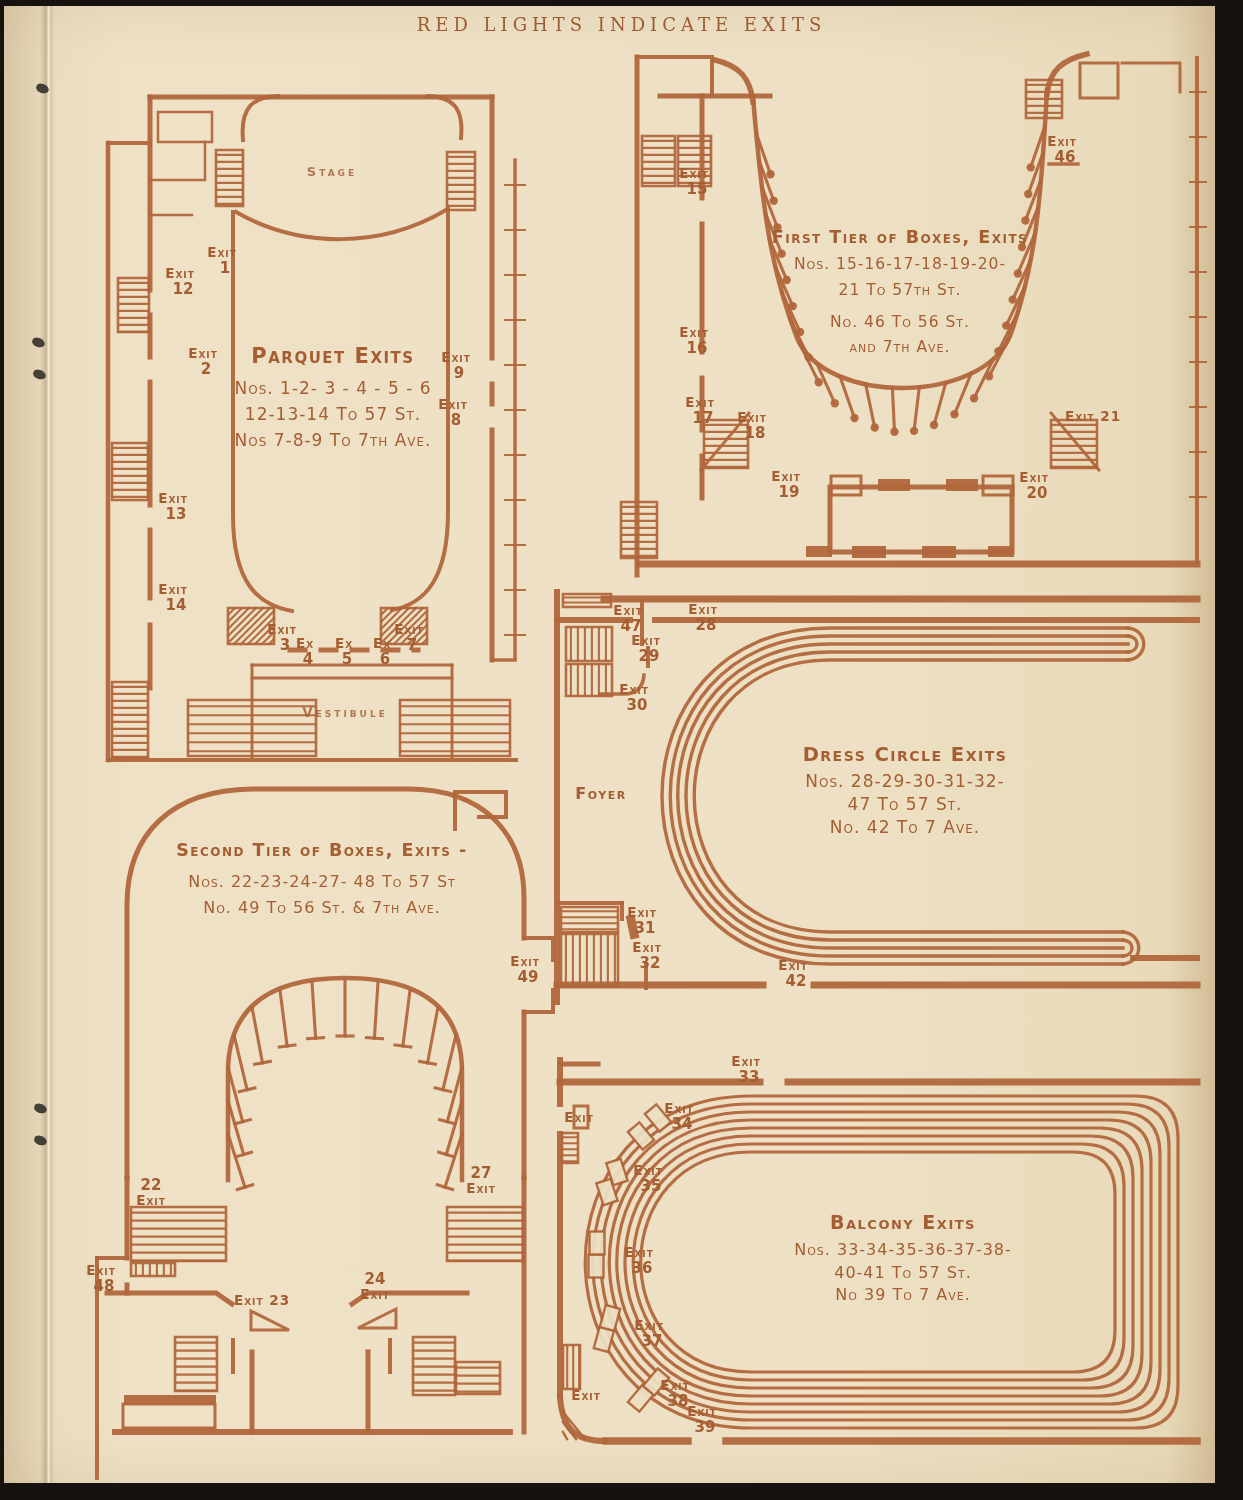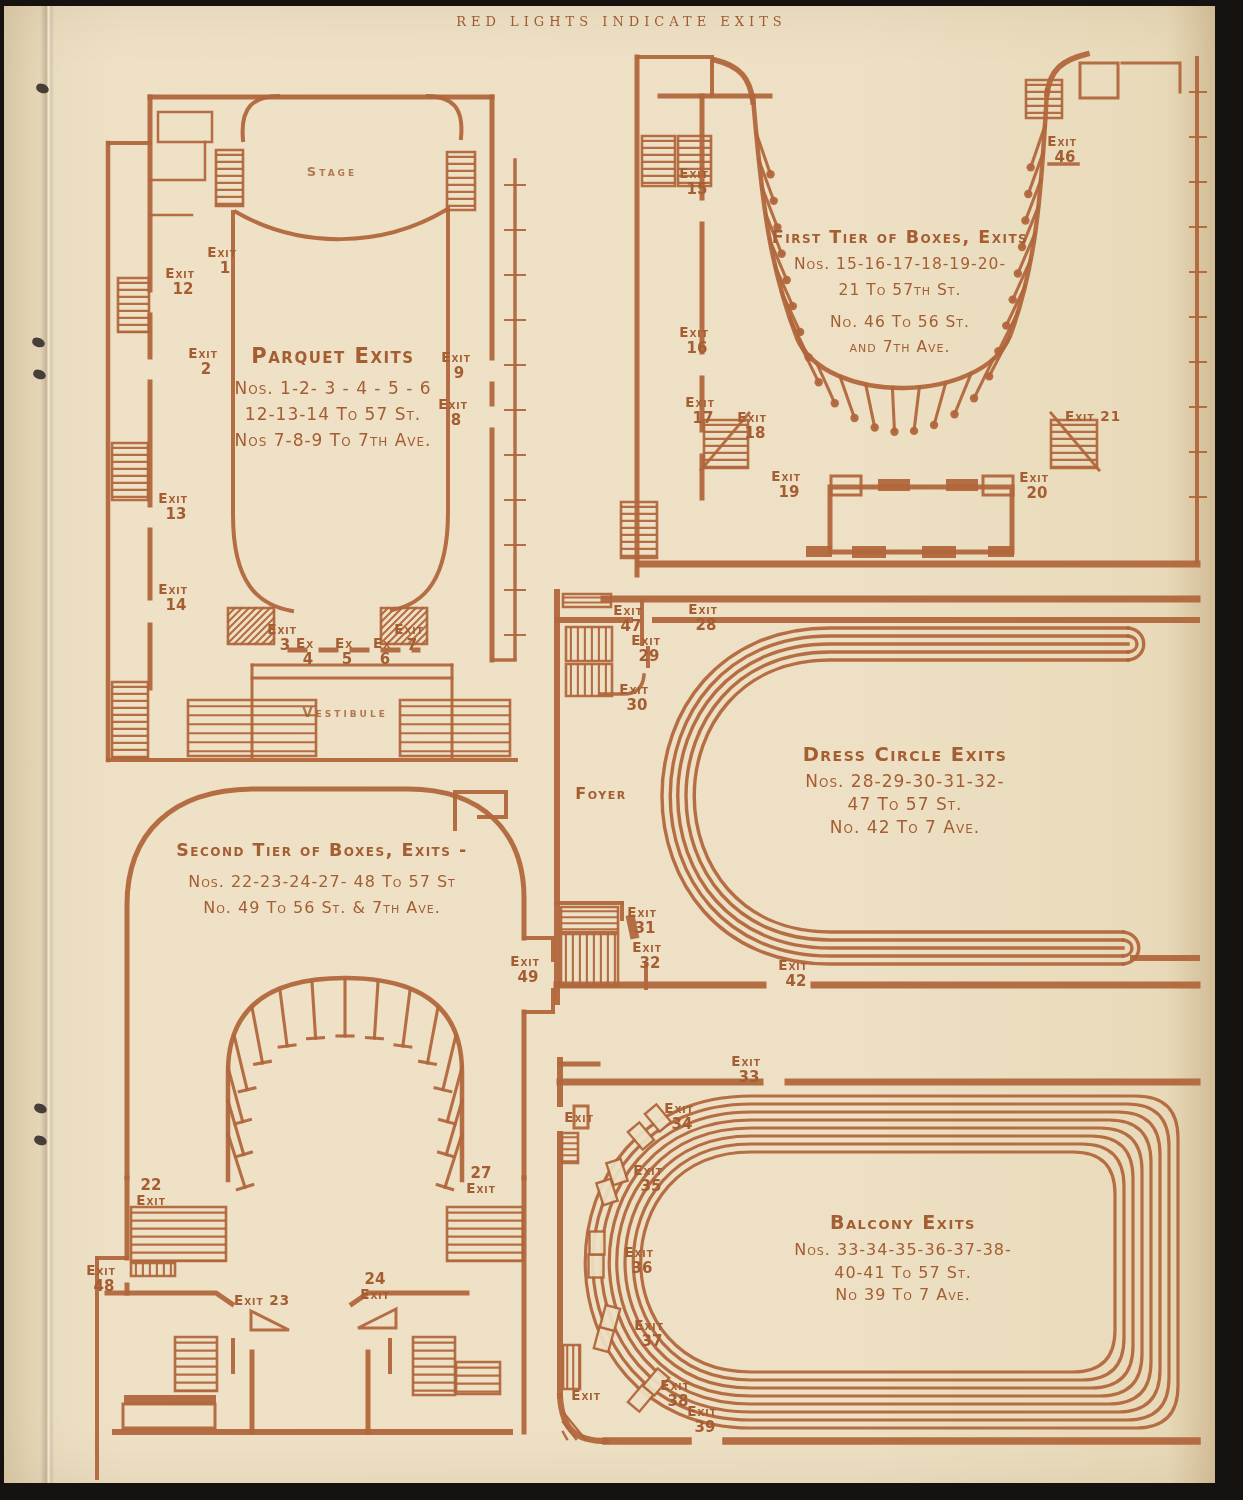--- a/index.html
+++ b/index.html
@@ -17,21 +17,21 @@
   .gutter{
     position:absolute;left:36px;top:0;bottom:0;width:14px;
     background:linear-gradient(90deg,rgba(70,55,35,0) 0%,rgba(70,55,35,.22) 45%,rgba(255,250,235,.5) 60%,rgba(70,55,35,.12) 80%,rgba(70,55,35,0) 100%);
   }
   .stitch{
     position:absolute;width:13px;height:9px;border-radius:45% 55% 50% 50%;
     background:#34302a;transform:rotate(18deg);opacity:.9;
   }
   .header{
     position:absolute;left:0;top:14px;width:1243px;text-align:center;
-    font-family:"DejaVu Serif",serif;font-size:13px;font-weight:500;
+    font-family:"DejaVu Serif",serif;font-size:18px;font-weight:500;
     letter-spacing:5px;color:#9e5b33;
   }
   svg.ink{position:absolute;left:0;top:0;}
   svg.ink path{stroke-linecap:square;stroke-linejoin:miter;}
   svg.ink text{
     fill:#a55d32;font-family:"DejaVu Sans",sans-serif;
     font-variant:small-caps;text-anchor:middle;
   }
   .tt{font-weight:600;letter-spacing:1.5px;}
   .tl{font-weight:500;letter-spacing:1px;}

